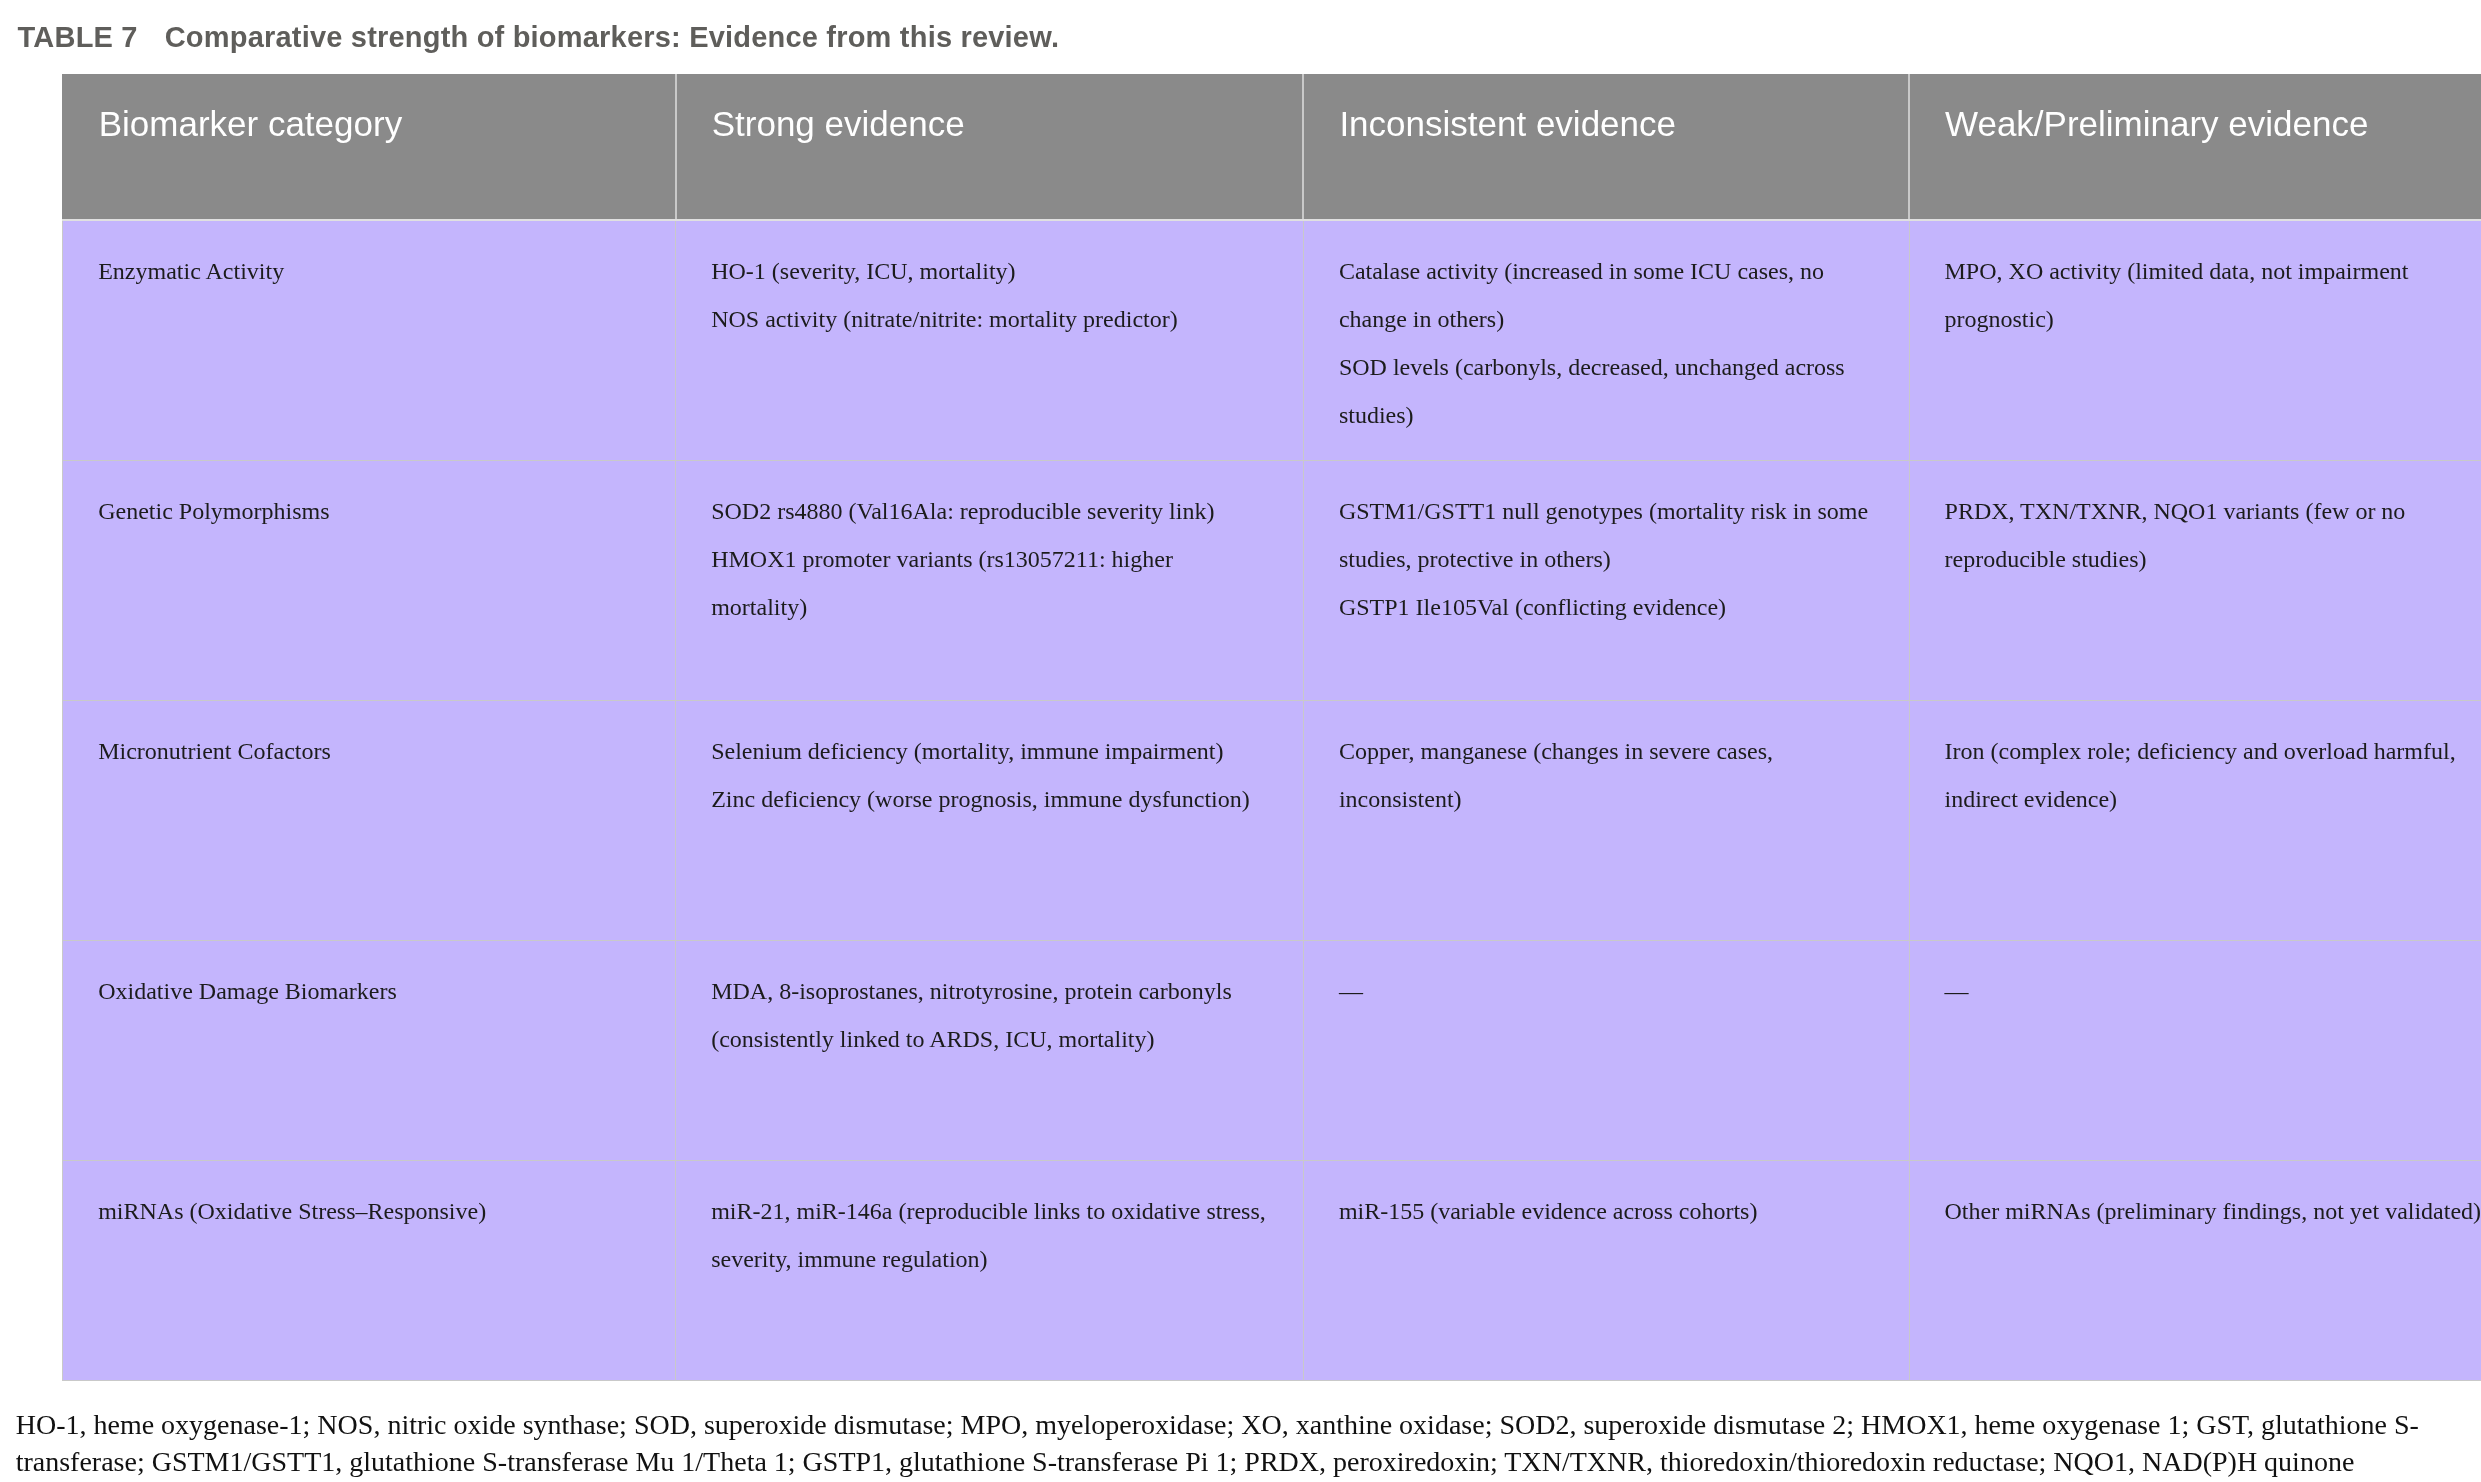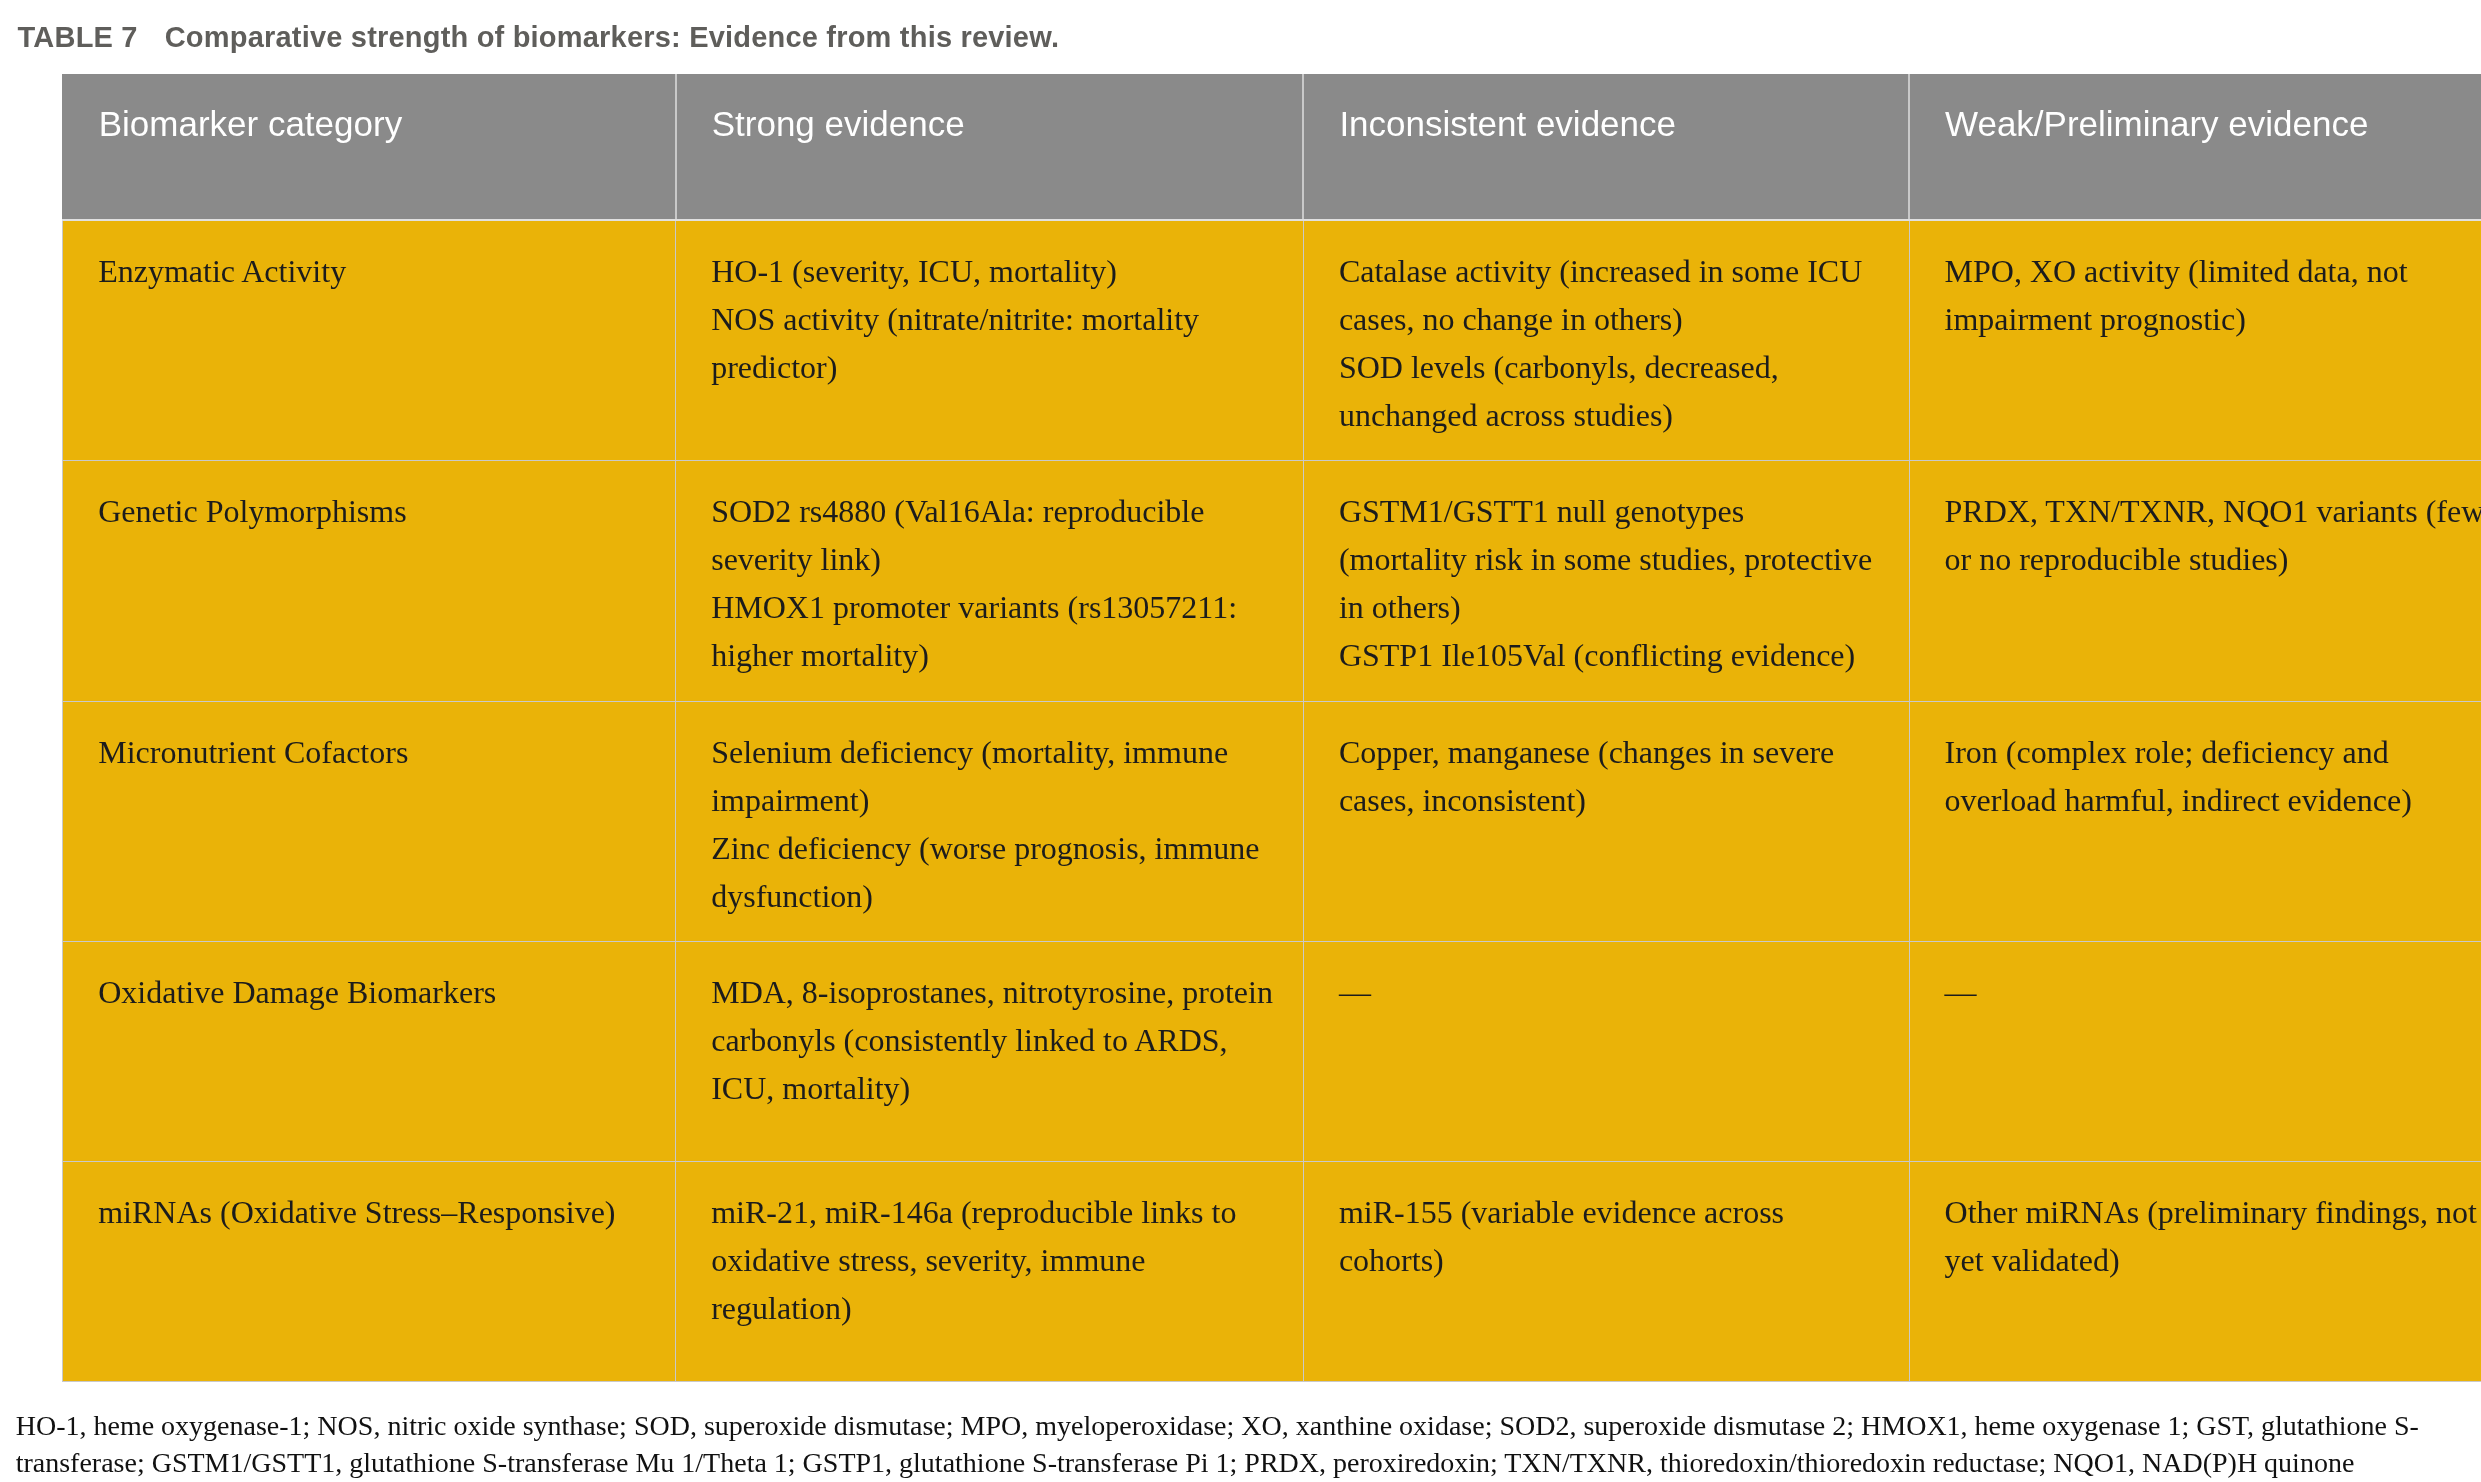--- a/index.html
+++ b/index.html
@@ -45,25 +45,25 @@
     height: 146px;
     padding: 27px 33px 0 35px;
     border-left: 2px solid #c9c9c9;
     border-right: 2px solid #c9c9c9;
     border-bottom: 2px solid #e0e0e0;
   }
   thead th:first-child { border-left-color: #8a8a8a; }
   thead th:last-child  { border-right-color: #8a8a8a; }
   tbody td {
     vertical-align: top;
-    font-size: 32px;
+    font-size: 24px;
     line-height: 48px;
     padding: 26px 29px 21.5px 35px;
     border: 1.5px solid #c9c9c9;
-    background: #eab308;
+    background: #c4b5fd;
   }
   tbody tr { height: 220px; }
   tbody tr.tall { height: 240px; }
   .entry { display: block; }
   .footnote {
     font-size: 28px;
     line-height: 37px;
     color: #111111;
     margin: 25px 0 9px 2px;
     width: 2460px;

